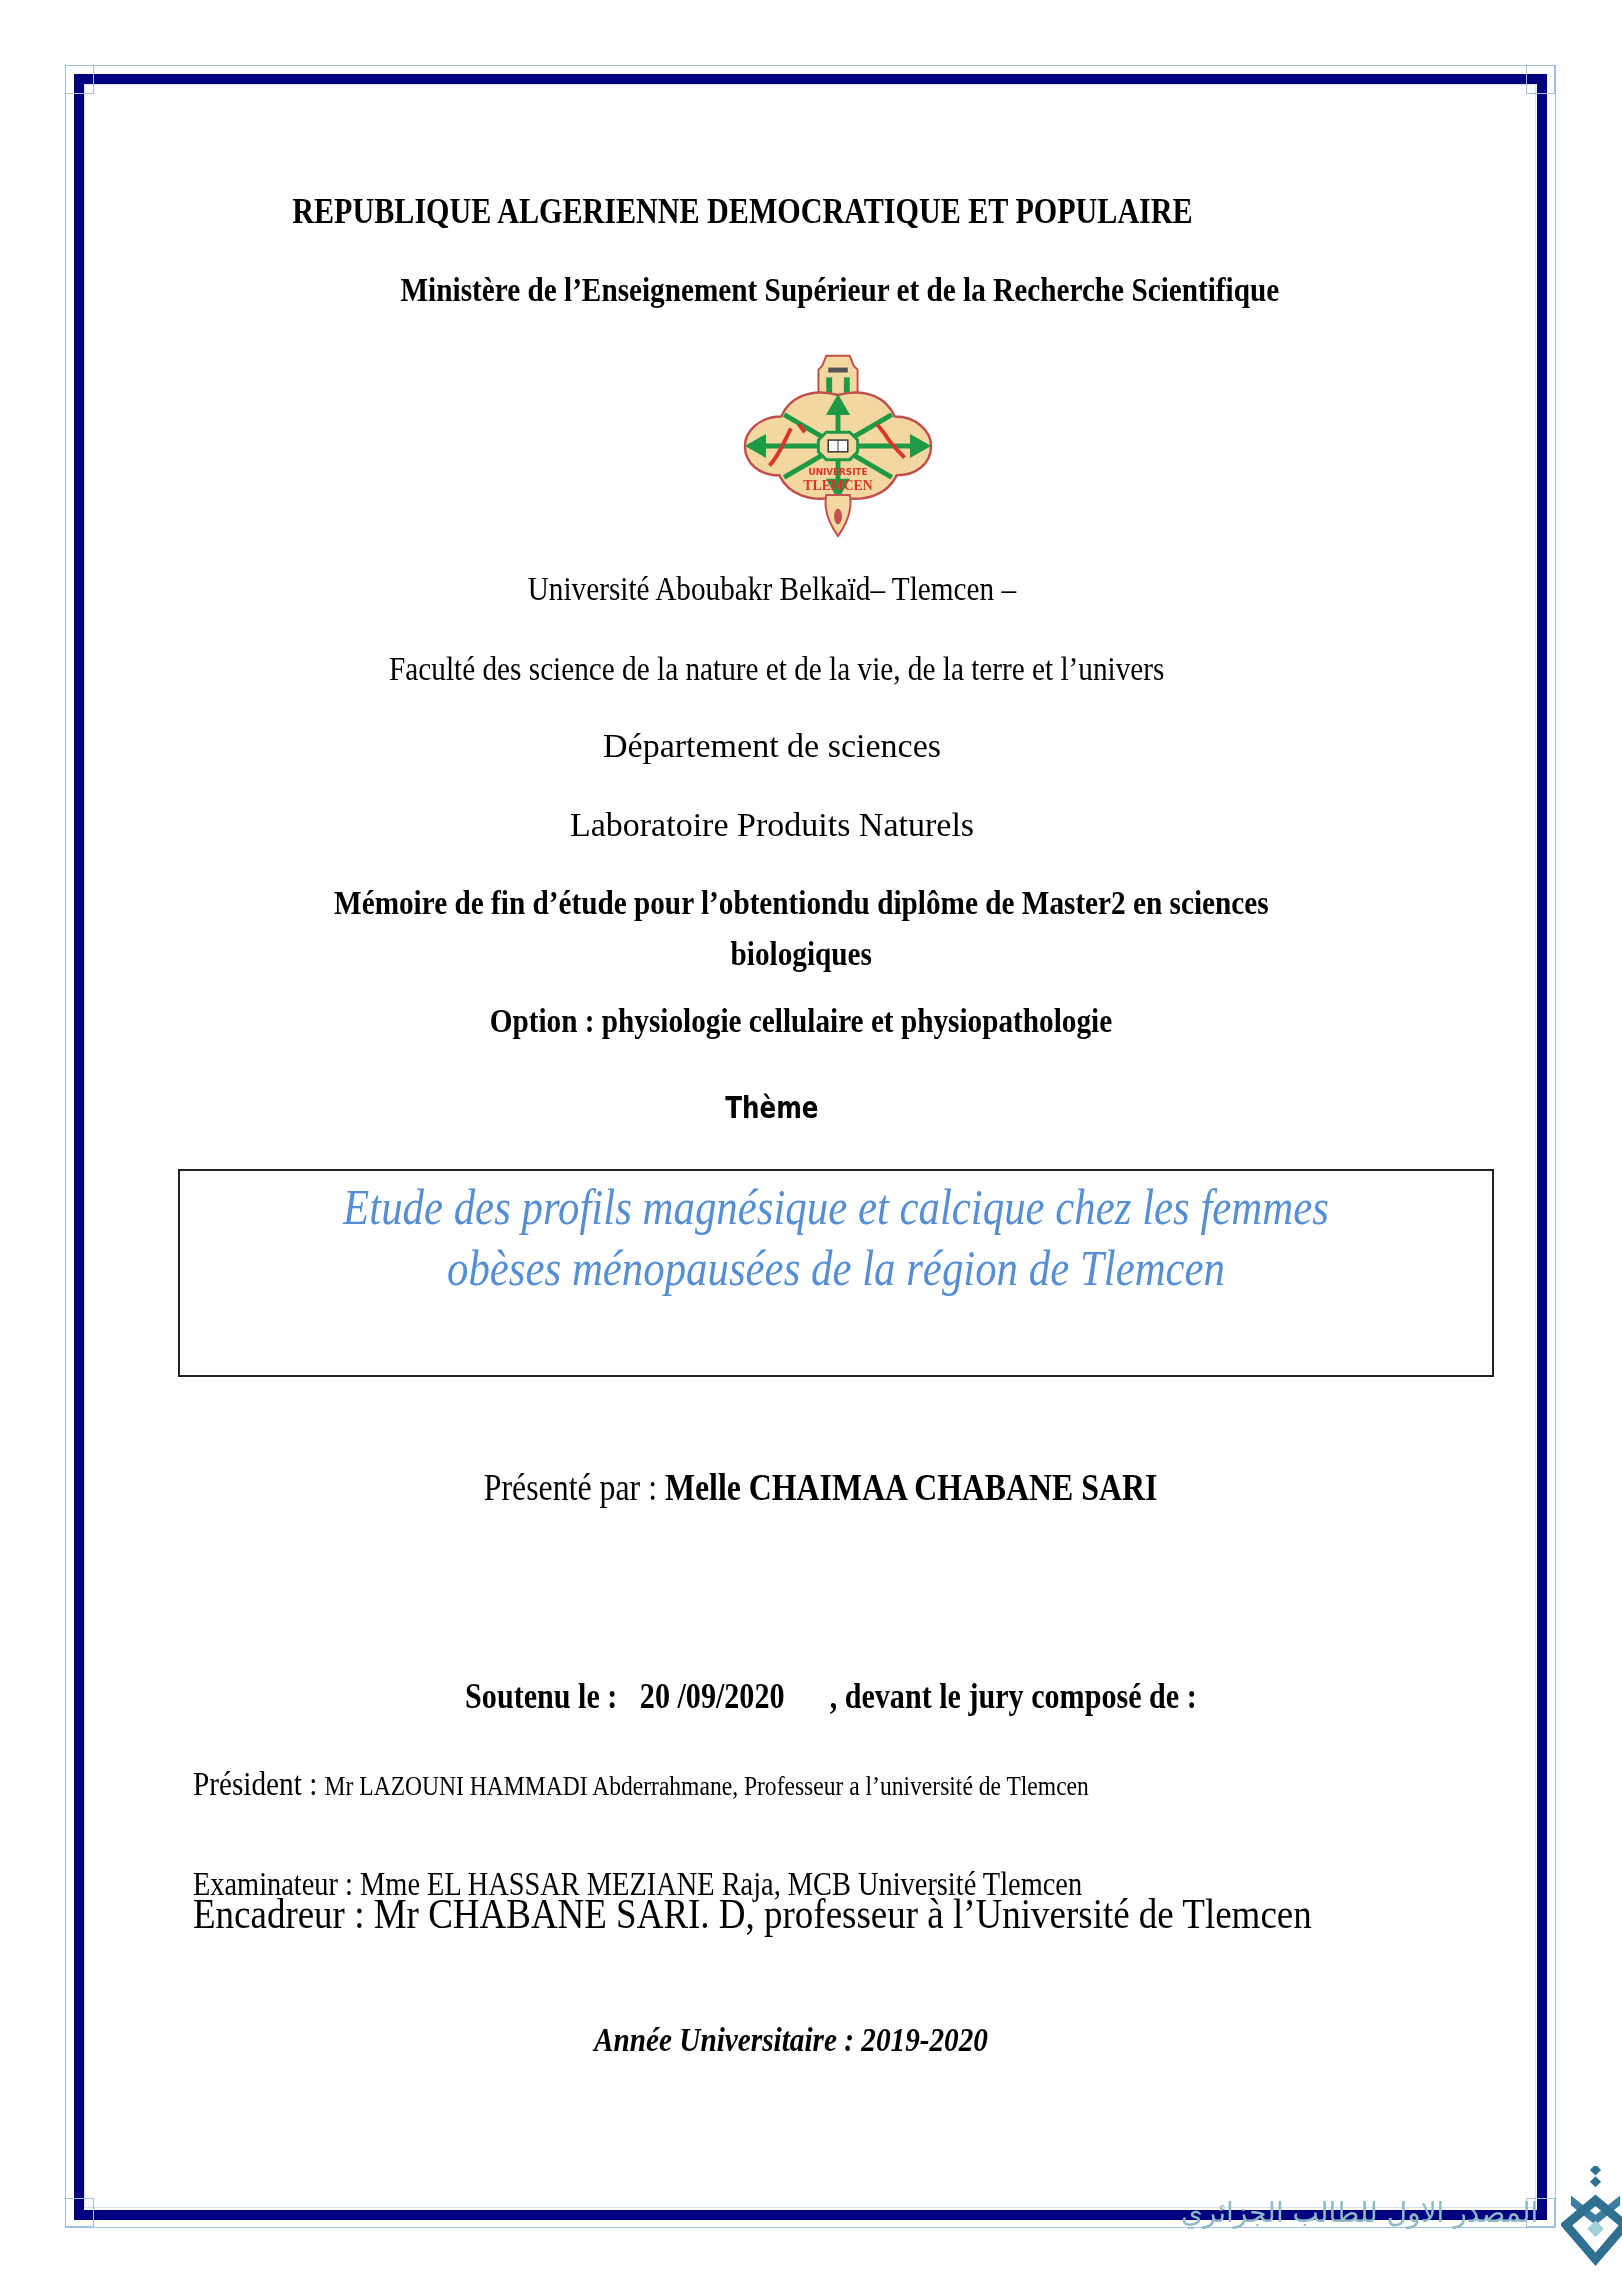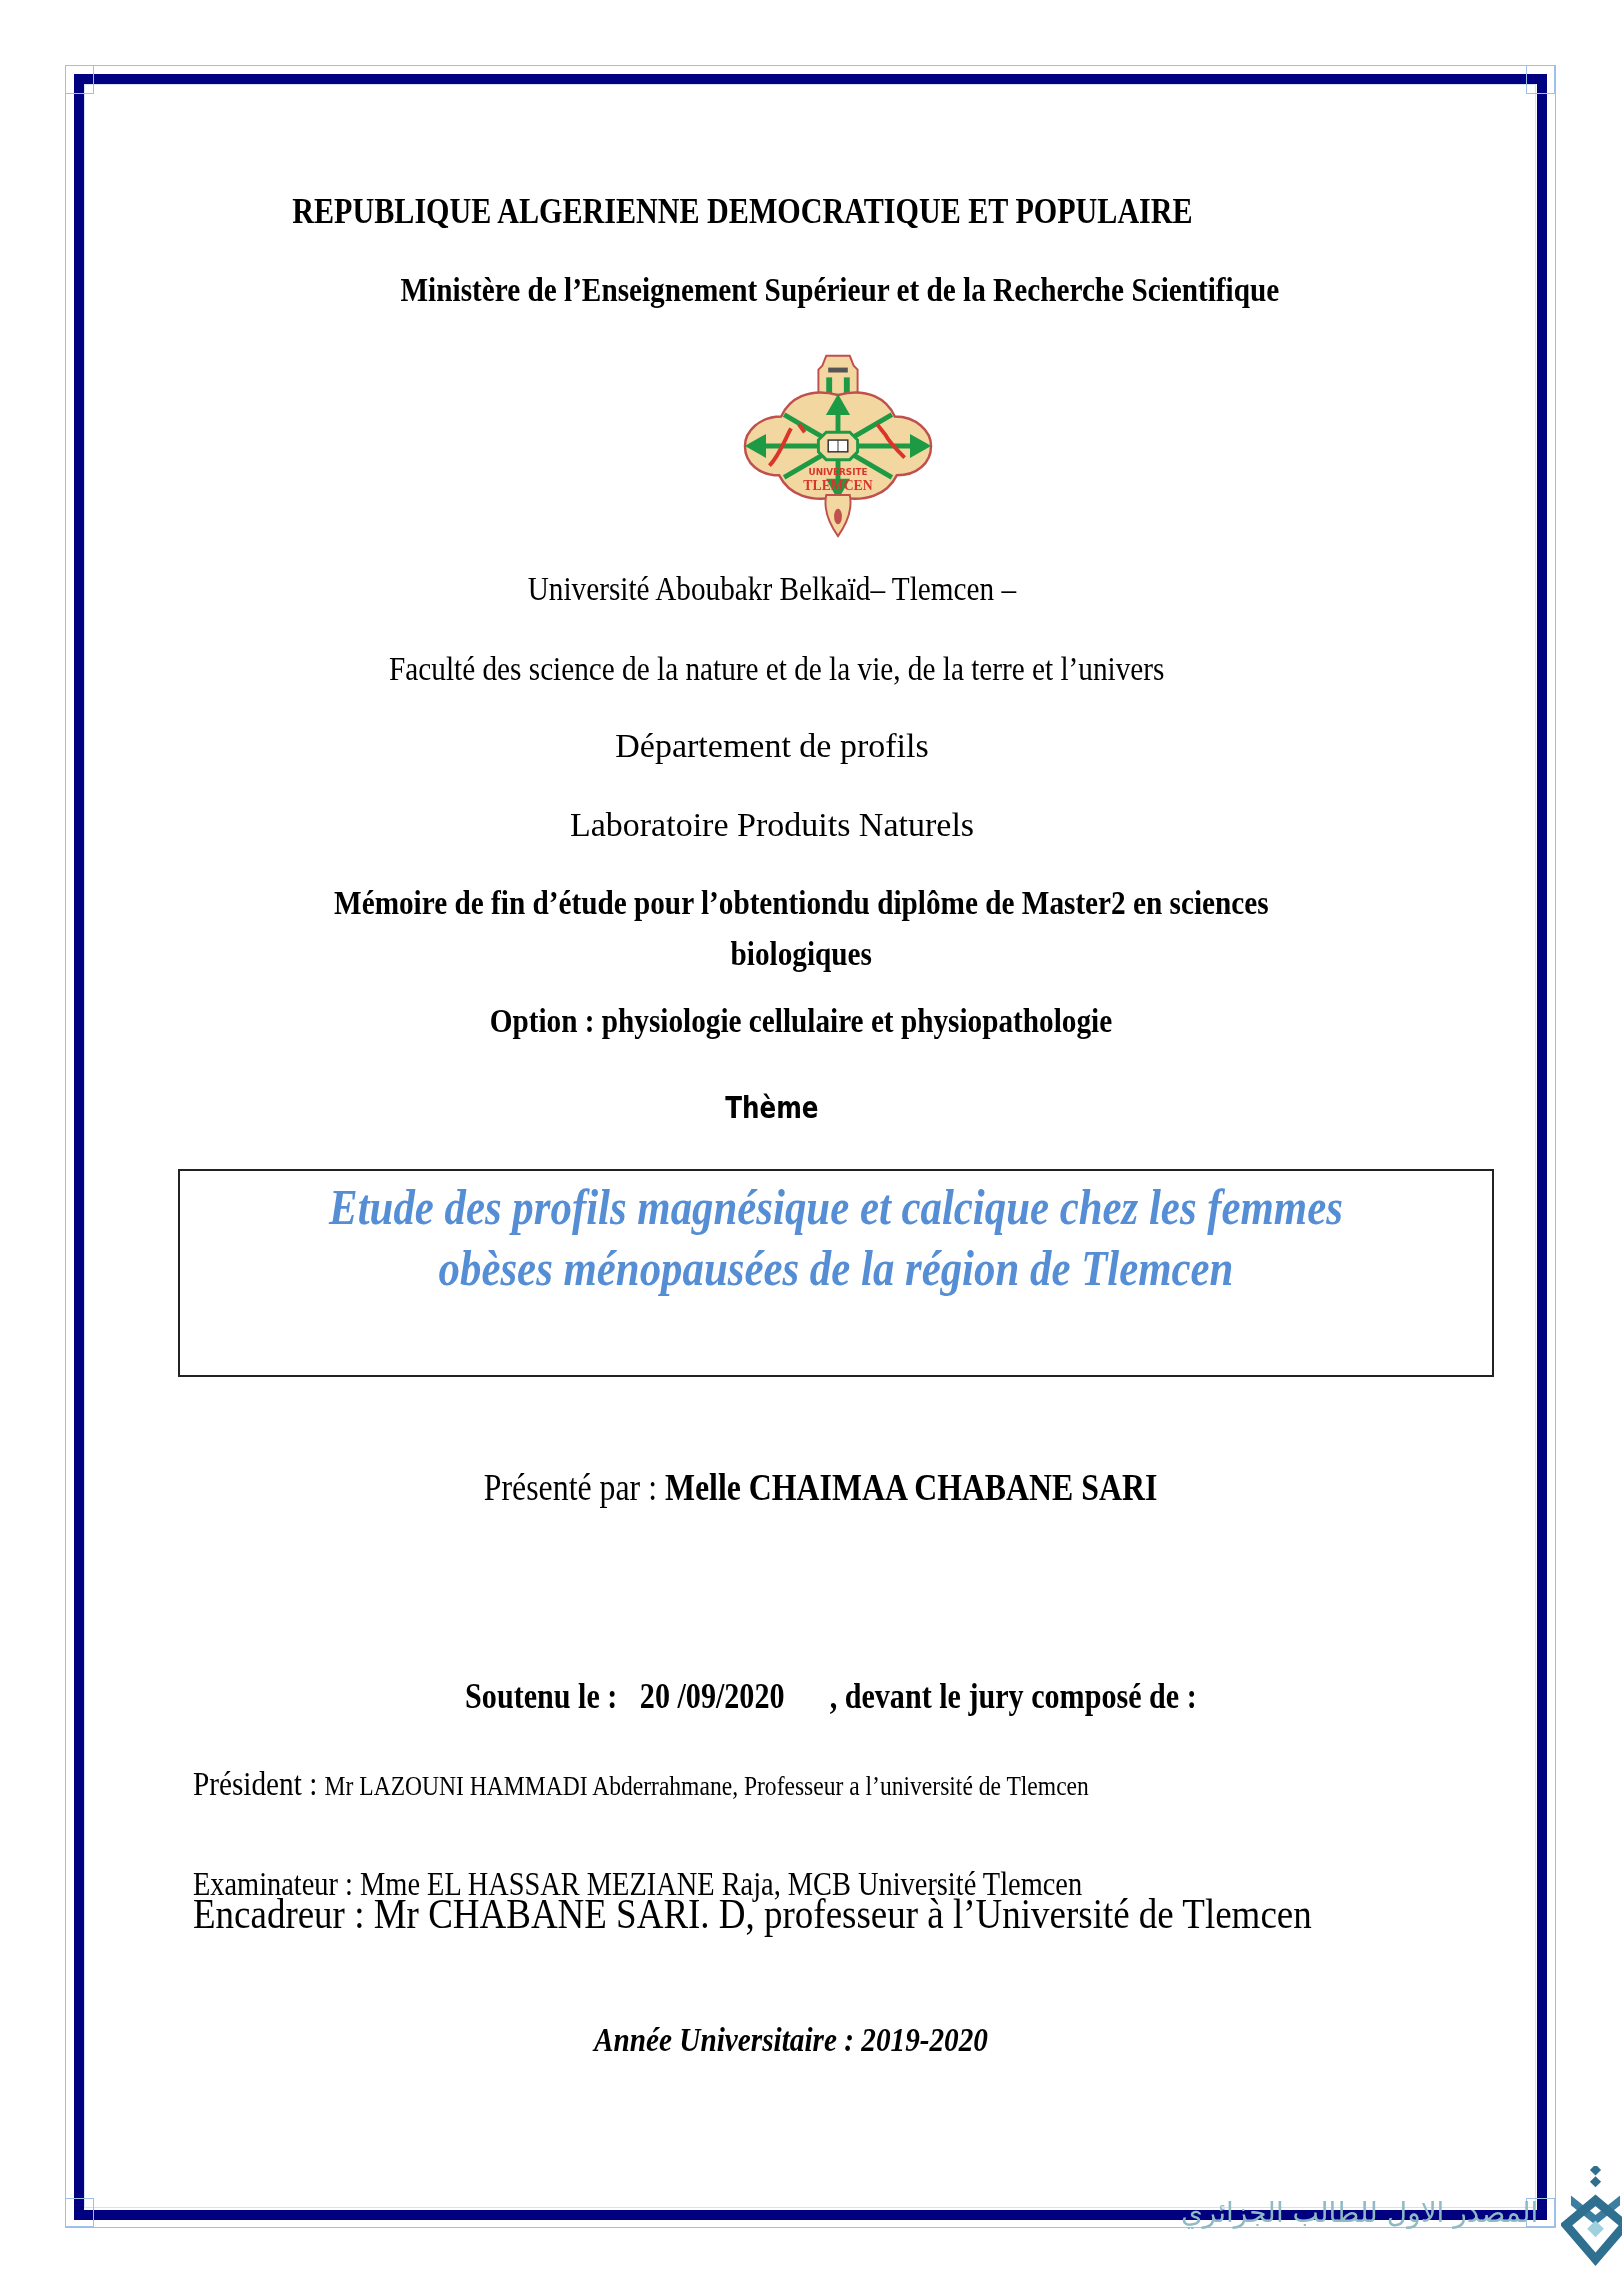--- a/index.html
+++ b/index.html
@@ -23,21 +23,21 @@
   .l-univ { top: 570px; font-size: 34px; left: -39px; }
   .l-faculte { top: 650px; font-size: 34px; left: -34px; }
   .l-dept { top: 727px; font-size: 34px; left: -39px; }
   .l-labo { top: 806px; font-size: 34px; left: -39px; }
   .l-memoire { top: 877px; font-size: 34px; font-weight: bold; left: -9.8px; line-height: 51px; }
   .l-option { top: 1002px; font-size: 34px; font-weight: bold; left: -9.8px; }
   .l-theme { top: 1090px; font-size: 30px; font-weight: bold; font-family: "DejaVu Sans", sans-serif; left: -39px; }
   .l-theme span { display: inline-block; transform: scaleX(0.82); }
 
   .title-box { position: absolute; left: 178px; top: 1169px; width: 1316px; height: 208px; border: 2px solid #222; box-sizing: border-box; text-align: center; }
-  .title-text { color: #558ed5; font-weight: bold; font-style: italic; font-size: 51px; line-height: 61px; margin-top: 5.9px; padding: 0 37px; }
+  .title-text { color: #558ed5; font-weight: normal; font-style: italic; font-size: 51px; line-height: 61px; margin-top: 5.9px; padding: 0 37px; }
 
   .l-presente { top: 1466px; font-size: 37px; left: 9.8px; }
   .l-soutenu { top: 1637px; font-size: 35px; font-weight: bold; left: 4.9px; }
   .jury { position: absolute; left: 193px; white-space: nowrap; font-size: 34px; }
   .j-president { top: 1717px; margin-top: 48px; }
   .j-president .small { font-size: 27.4px; }
   .j-encadreur { top: 1889px; font-size: 43px; }
   .j-examinateur { top: 1866px; font-size: 33px; }
 
   .l-annee { top: 2021px; font-size: 34px; font-weight: bold; font-style: italic; left: -19.6px; }
@@ -98,21 +98,21 @@
   <ellipse cx="100" cy="172" rx="4" ry="8" fill="#c0504d"></ellipse>
 </svg>
 
 <div class="line l-univ">
   <span class="condensed">Université  Aboubakr Belkaïd– Tlemcen –</span>
 </div>
 <div class="line l-faculte">
   <span class="condensed">Faculté des science de la nature et de la vie, de la terre et l’univers</span>
 </div>
 <div class="line l-dept">
-  <span>Département  de profils</span>
+  <span>Département  de sciences</span>
 </div>
 <div class="line l-labo">
   <span>Laboratoire Produits Naturels</span>
 </div>
 
 <div class="line l-memoire">
   <span class="condensed">Mémoire de fin d’étude pour l’obtentiondu diplôme de Master2 en sciences</span><br>
   <span class="condensed">biologiques</span>
 </div>
 <div class="line l-option">

